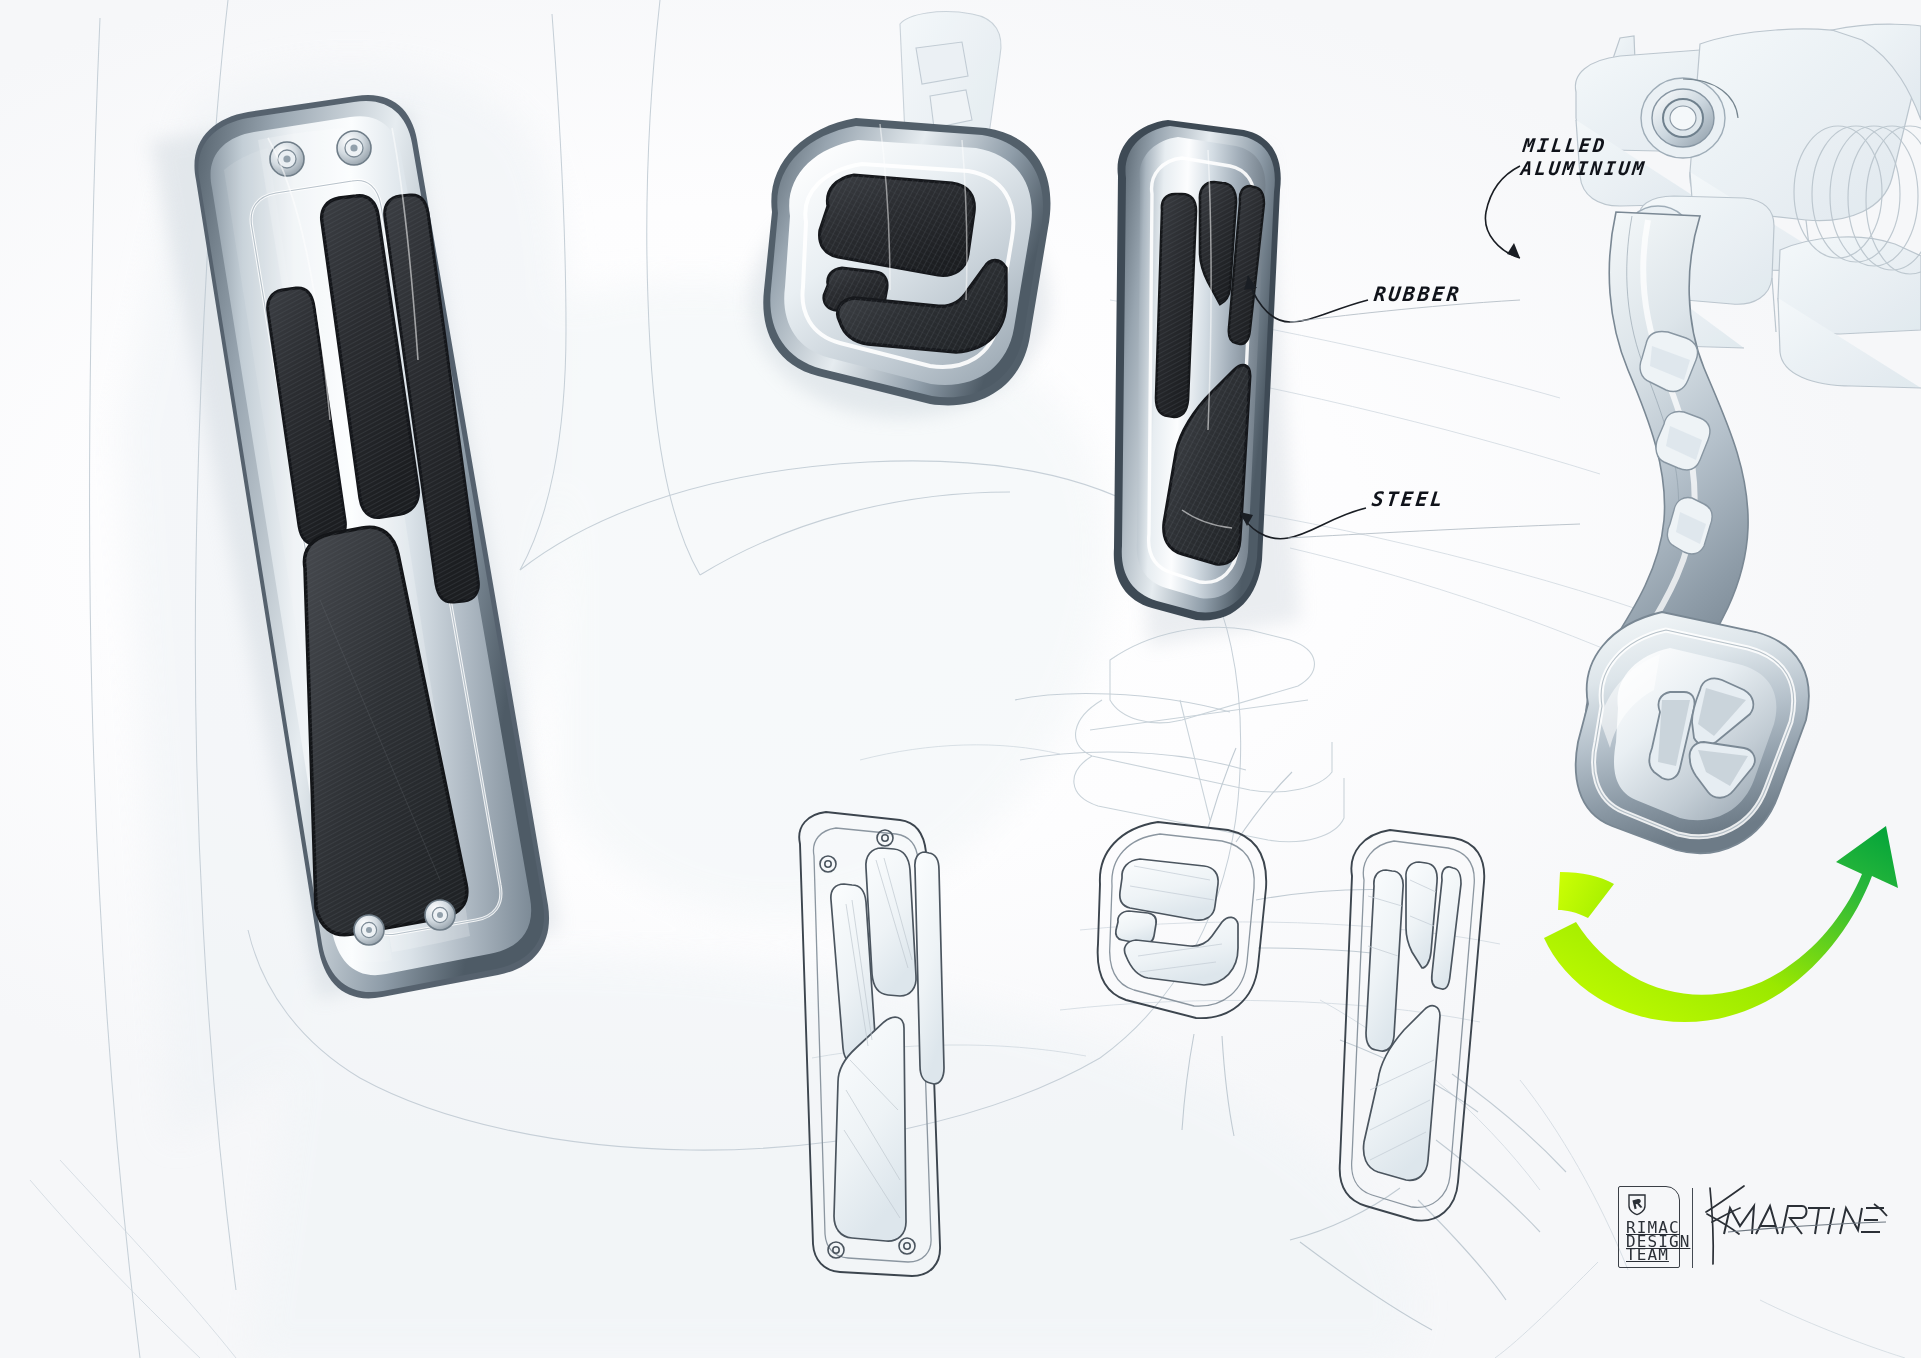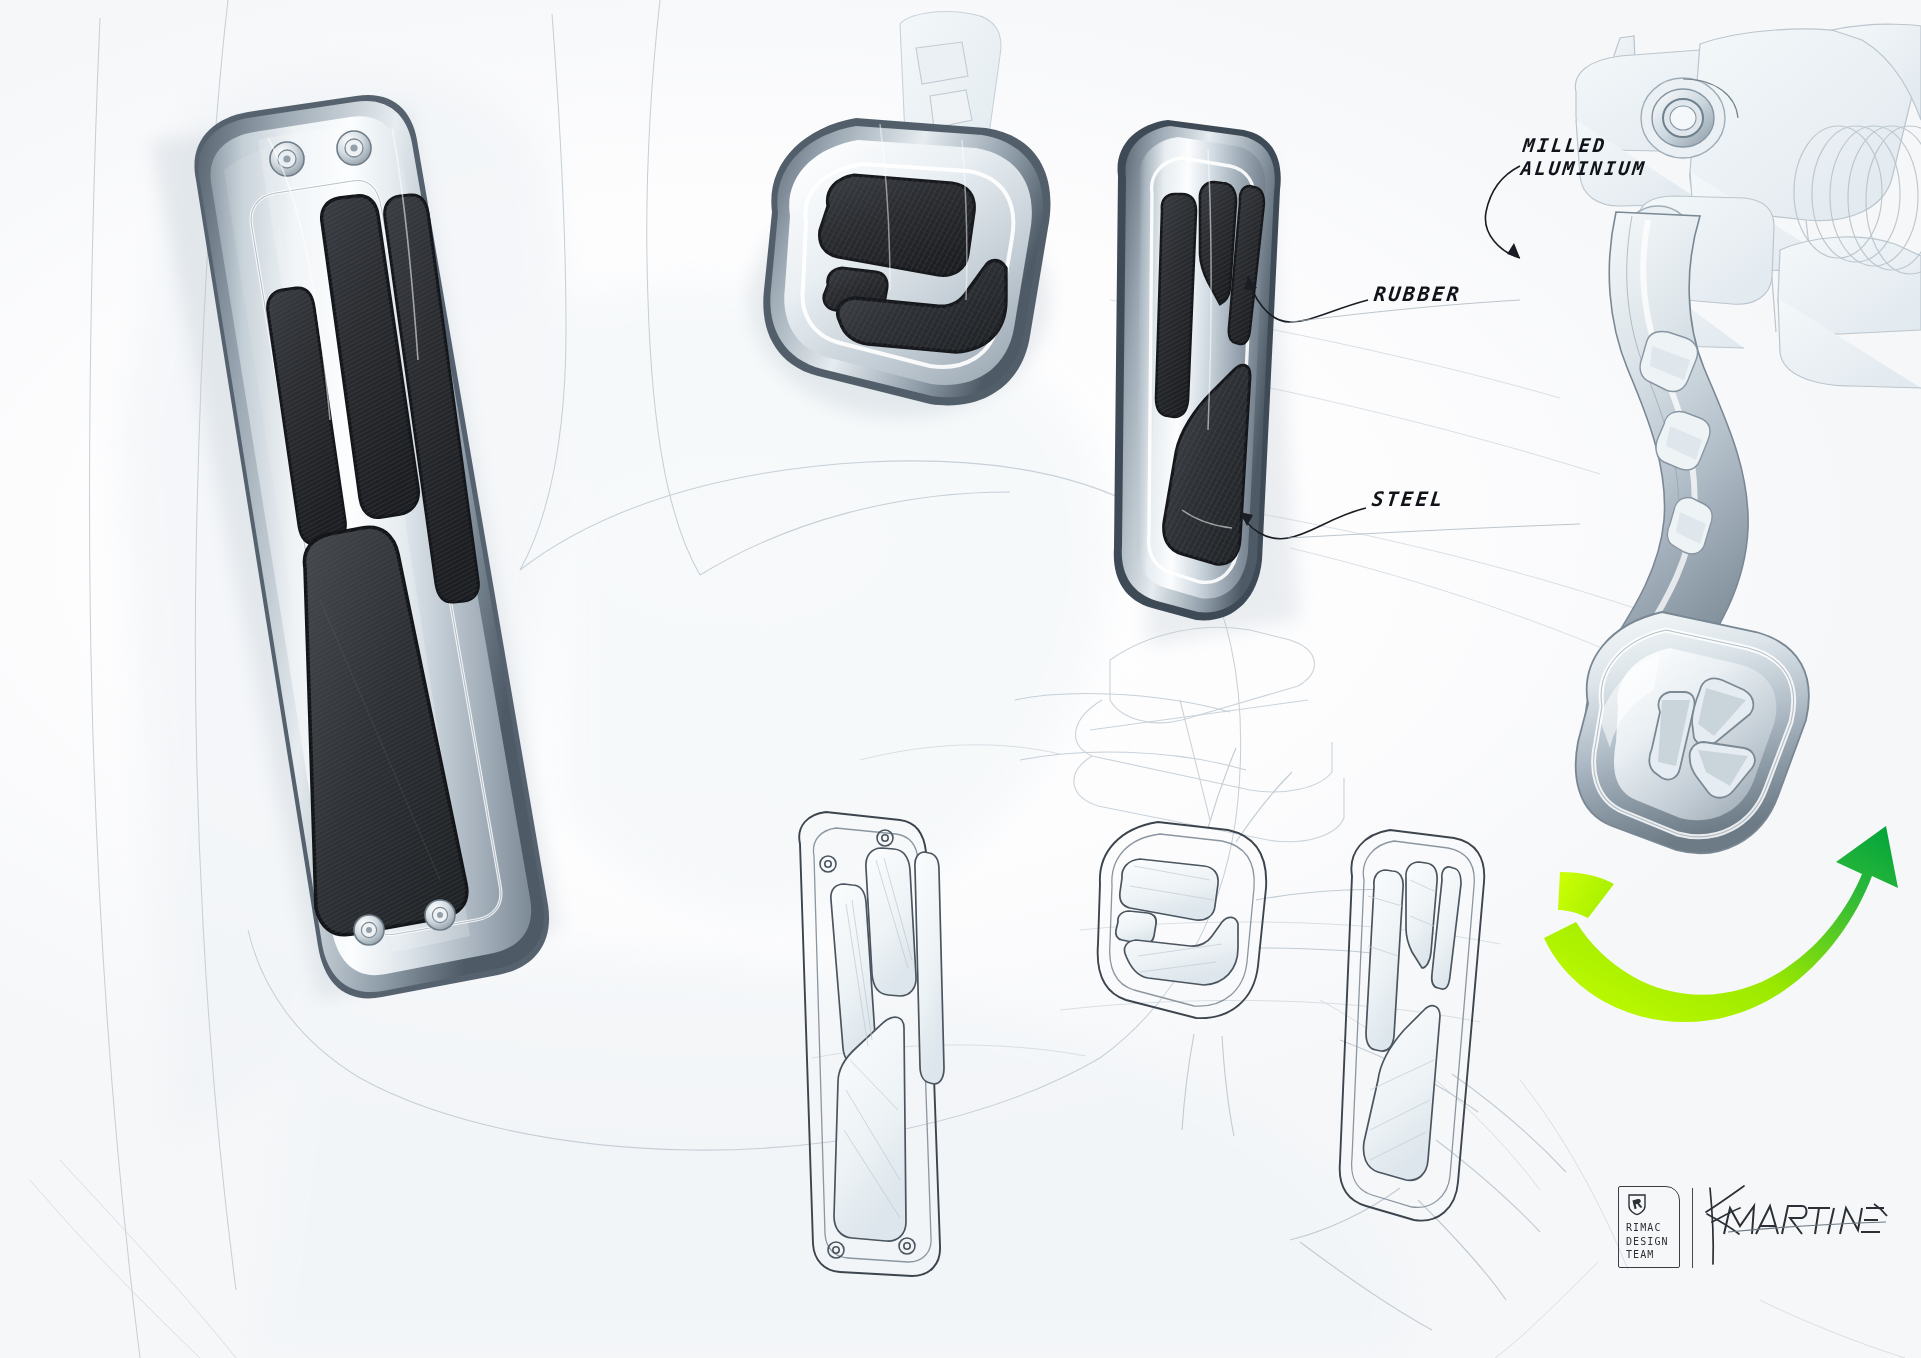--- a/index.html
+++ b/index.html
@@ -42,22 +42,23 @@
     border-radius:2px 14px 2px 2px;
     box-sizing:border-box;
     background:transparent;
   }
   #rimac-shield{
     position:absolute;left:9px;top:6px;width:20px;height:24px;
   }
   #rimac-words{
     position:absolute;left:8px;top:35px;
     font-family:"DejaVu Sans Mono","Liberation Mono",monospace;
-    font-size:10px;line-height:13.5px;color:#2b3037;letter-spacing:1.1px;
+    font-size:16px;line-height:13.5px;color:#2b3037;letter-spacing:1.1px;
     white-space:pre;
+    text-decoration:underline;
   }
   #sig-divider{
     position:absolute;left:74px;top:2px;width:1.4px;height:80px;background:#444a52;
   }
   #martinez{position:absolute;left:80px;top:-4px;width:190px;height:88px;}
 </style>
 </head>
 <body>
 
 <div id="board">

